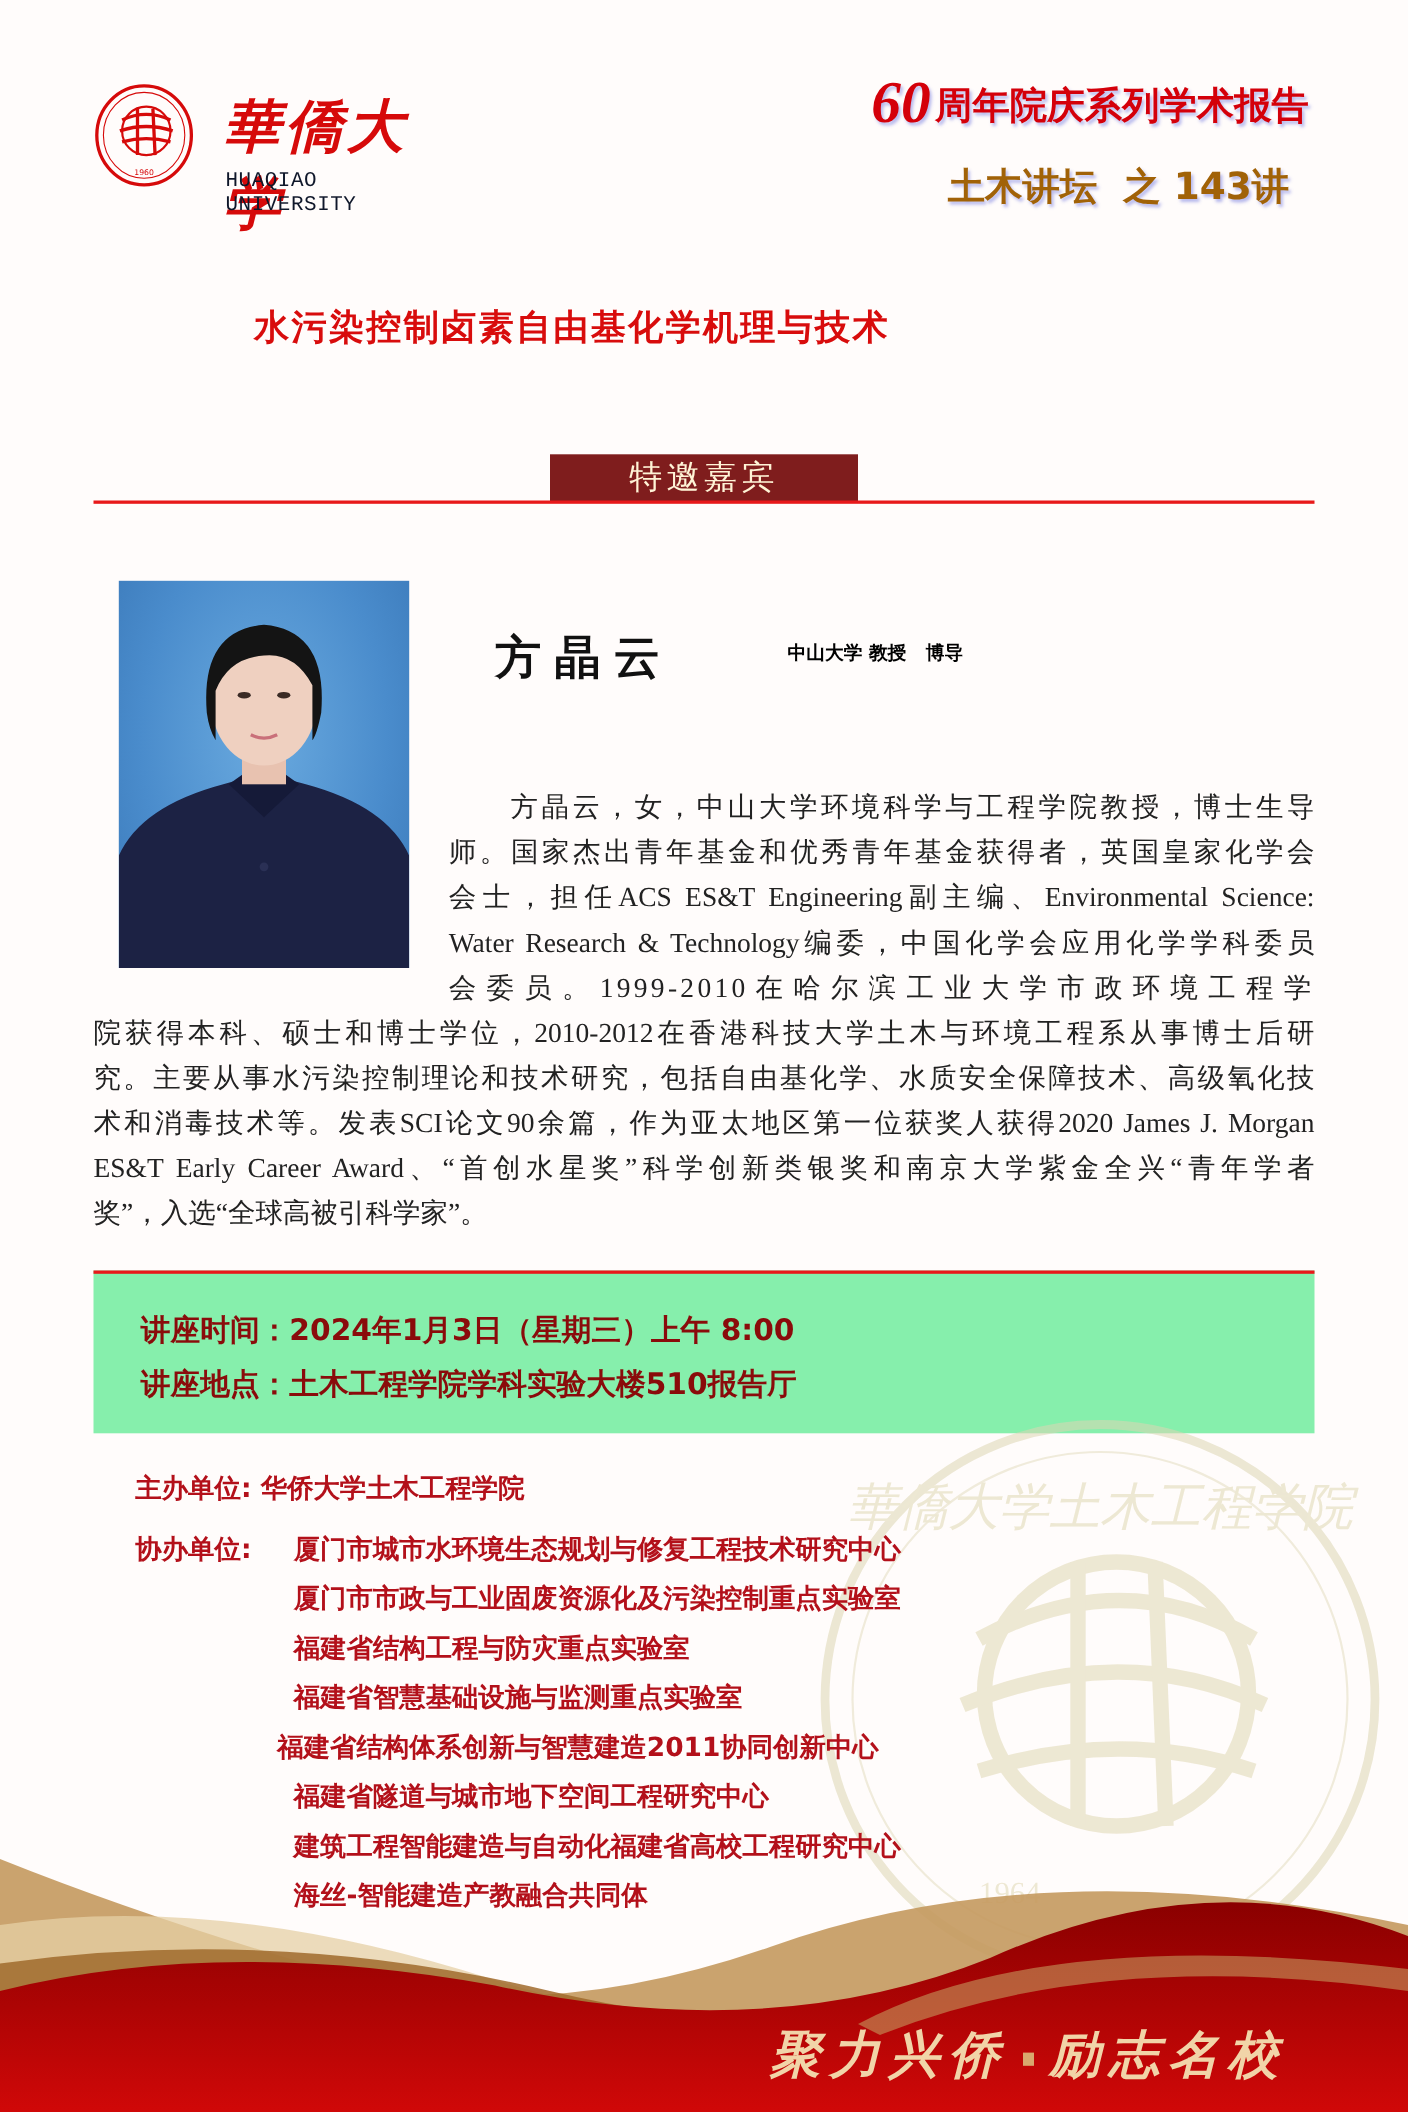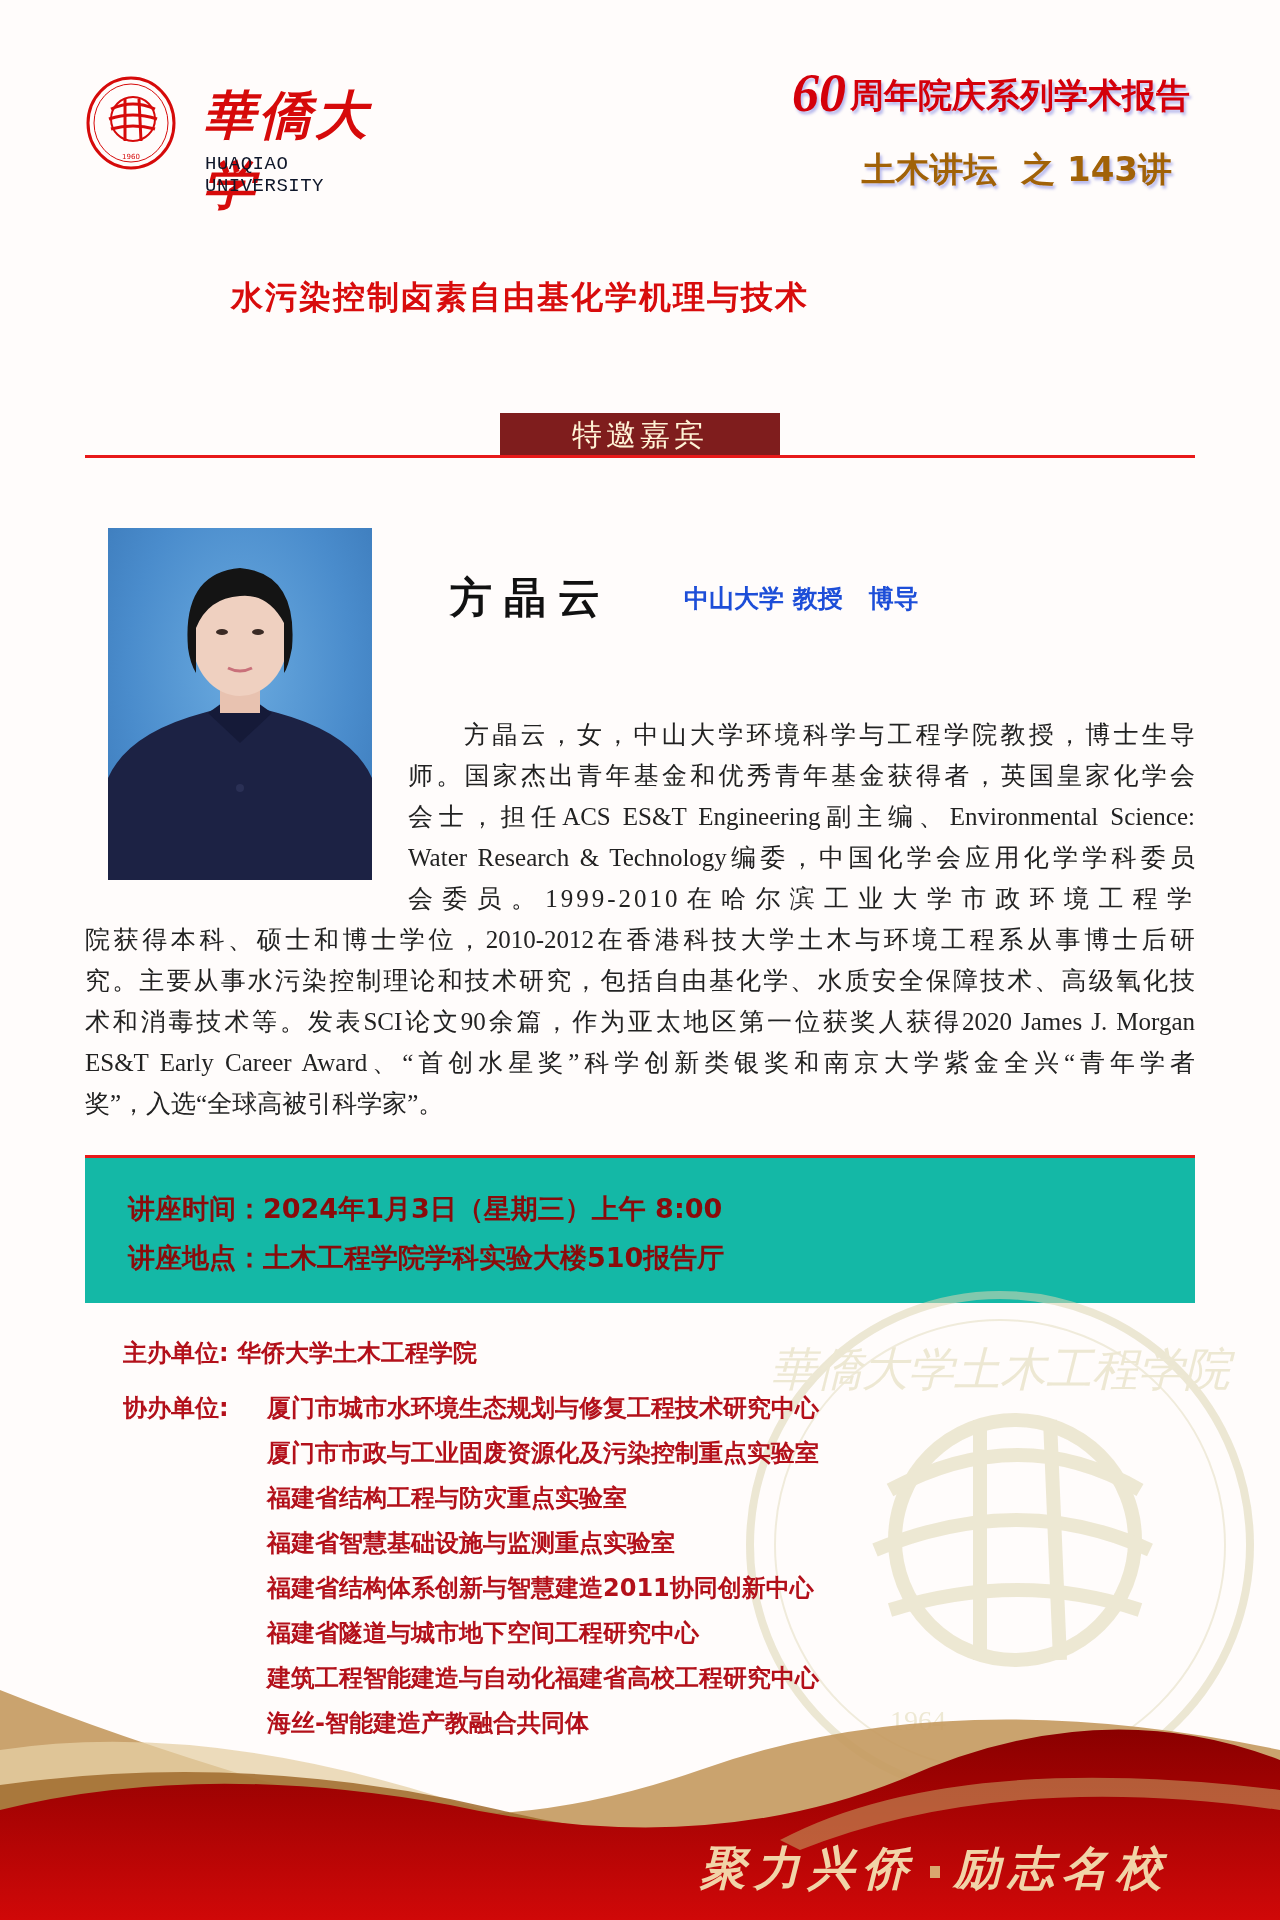--- a/index.html
+++ b/index.html
@@ -24,30 +24,30 @@
   
   .title { left: 0; width: 1040px; top: 276px; text-align: center; color: #d80c0c; font-size: 32px; font-weight: bold; letter-spacing: 2px; }
 
   
   .badge { left: 500px; top: 413px; width: 280px; height: 43px; background: #7f1d1d; color: #fff3d6; font-family: "DejaVu Serif", serif; font-size: 30px; text-align: center; line-height: 43px; letter-spacing: 4px; }
   .redline { left: 85px; width: 1110px; height: 3px; background: #e8191a; }
 
   
   .photo { left: 108px; top: 528px; width: 264px; height: 352px; background: radial-gradient(ellipse at 50% 40%, #6aaadf 0%, #4a8ccc 60%, #3a78b8 100%); overflow: hidden; }
   .name { left: 450px; top: 570px; font-family: "DejaVu Serif", serif; font-size: 42px; color: #111; letter-spacing: 12px; font-weight: bold; }
-  .affil { left: 684px; top: 582px; font-size: 25px; color: #1d4ed8; font-weight: bold; white-space: pre; }
+  .affil { left: 716px; top: 582px; font-size: 17px; color: #000000; font-weight: bold; white-space: pre; }
 
   .bio { color: #222; font-family: "Liberation Serif", "DejaVu Serif", serif; font-size: 25px; line-height: 41px; text-align: justify; text-align-last: justify; }
   .bio-line { position: absolute; white-space: nowrap; }
   .bio-r { left: 408px; width: 787px; }
   .bio-f { left: 85px; width: 1110px; }
   .bio-last { text-align-last: left !important; }
 
   
-  .info { left: 85px; top: 1155px; width: 1110px; height: 145px; background: #14b8a6; border-top: 3px solid #e8191a; }
+  .info { left: 85px; top: 1155px; width: 1110px; height: 145px; background: #86efac; border-top: 3px solid #e8191a; }
   .info-row { position: absolute; left: 43px; font-size: 27px; font-weight: bold; color: #8a0b0b; white-space: nowrap; }
 
   
   .org { position: absolute; font-size: 24px; color: #b3101a; white-space: nowrap; font-weight: bold; }
 
   
   .watermark { left: 740px; top: 1290px; width: 520px; height: 520px; opacity: 0.55; }
 
   .waves { left: 0; top: 1690px; width: 1280px; height: 230px; }
   .slogan { left: 700px; top: 1838px; font-family: "DejaVu Serif", serif; font-style: italic; font-size: 46px; color: #f1d4a8; letter-spacing: 8px; white-space: nowrap; font-weight: bold; }
@@ -129,21 +129,21 @@
 </svg>
 
 <div class="org" style="left:123px; top:1337px;">
   <span style="white-space:pre;">主办单位: </span><span>华侨大学土木工程学院</span>
 </div>
 <div class="org" style="left:123px; top:1392px;">协办单位: </div>
 <div class="org" style="left:267px; top:1392px;text-align:center;">厦门市城市水环境生态规划与修复工程技术研究中心</div>
 <div class="org" style="left:267px; top:1437px;">厦门市市政与工业固废资源化及污染控制重点实验室</div>
 <div class="org" style="left:267px; top:1482px;">福建省结构工程与防灾重点实验室</div>
 <div class="org" style="left:267px; top:1527px;">福建省智慧基础设施与监测重点实验室</div>
-<div class="org" style="left:267px; top:1572px;text-align:center;">福建省结构体系创新与智慧建造2011协同创新中心</div>
+<div class="org" style="left:252px; top:1572px;text-align:center;">福建省结构体系创新与智慧建造2011协同创新中心</div>
 <div class="org" style="left:267px; top:1617px;">福建省隧道与城市地下空间工程研究中心</div>
 <div class="org" style="left:267px; top:1662px;">建筑工程智能建造与自动化福建省高校工程研究中心</div>
 <div class="org" style="left:267px; top:1707px;">海丝-智能建造产教融合共同体</div>
 
 <svg class="abs waves" viewBox="0 0 1280 230" preserveAspectRatio="none">
   <defs>
     <linearGradient id="redg" x1="0" y1="0" x2="0" y2="1">
       <stop offset="0" stop-color="#8a0000"></stop>
       <stop offset="1" stop-color="#d00808"></stop>
     </linearGradient>

